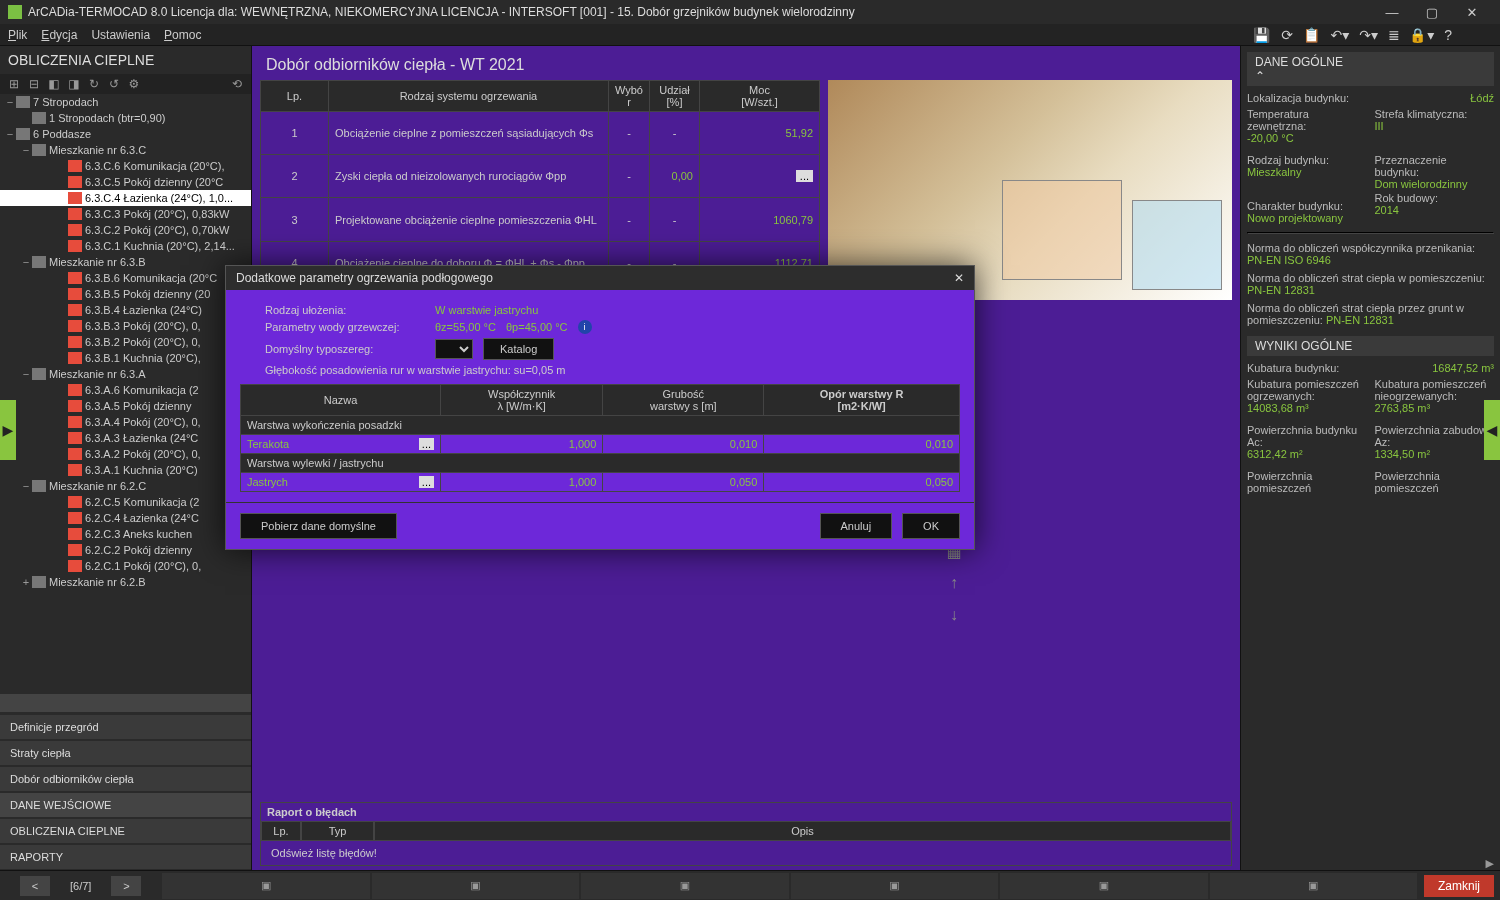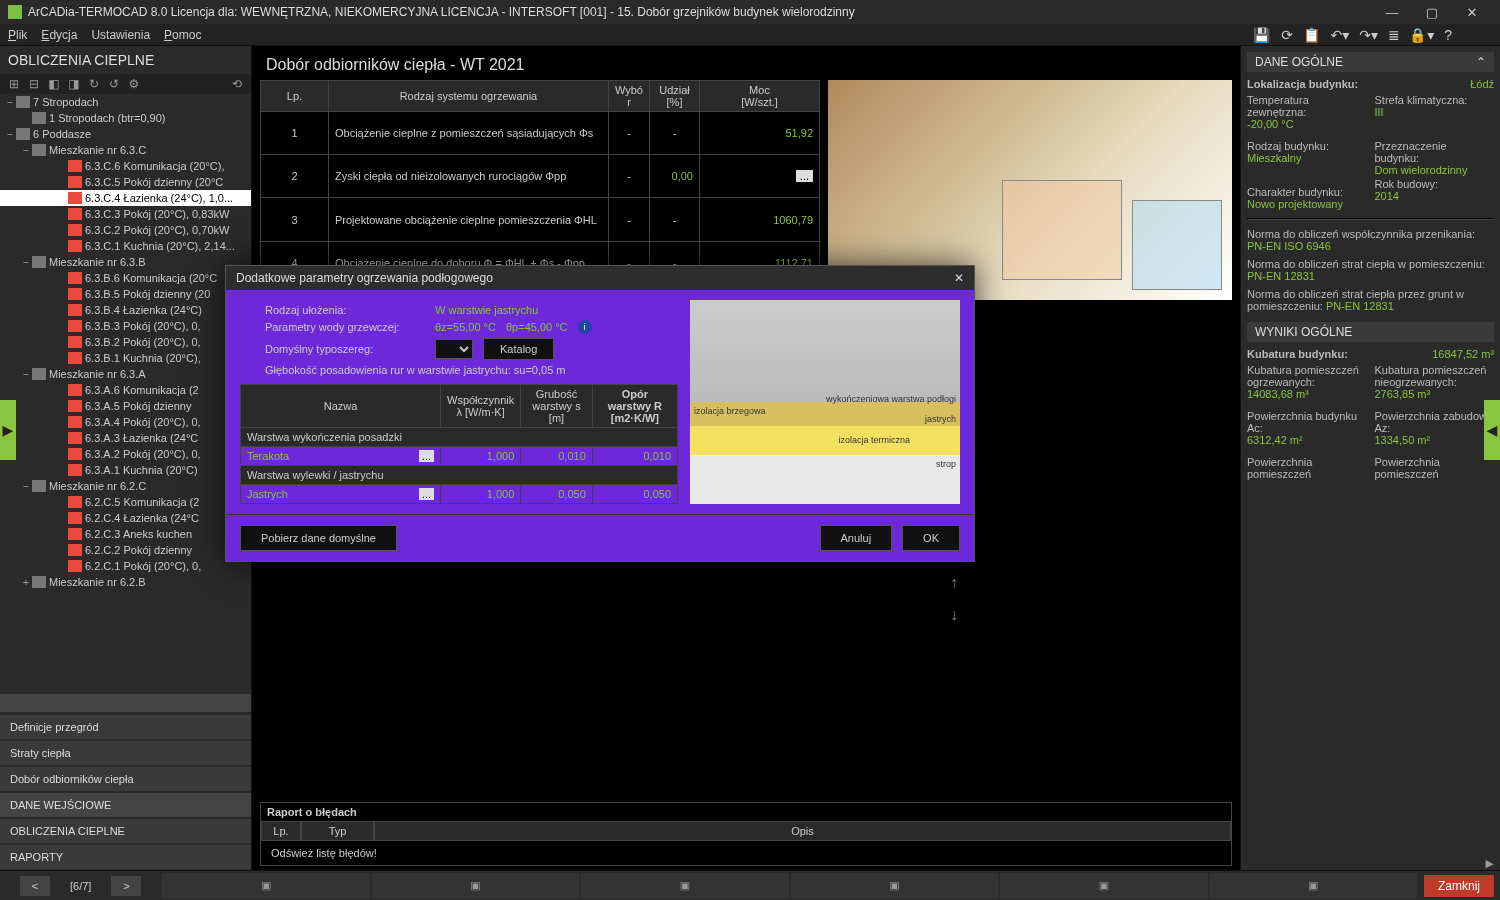--- a/index.html
+++ b/index.html
@@ -26,38 +26,38 @@
 .ic-room { background: #e74c3c; }
 .tree-row.sel { background: #fff; color: #000; }
 .indent1 { padding-left: 20px; }
 .indent2 { padding-left: 56px; }
 .energy-bar { height: 28px; padding: 4px 6px; }
 .energy-label { font-size: 10px; color: #ccc; }
 .energy-grad { height: 10px; background: linear-gradient(to right,#2ecc71,#f1c40f,#e67e22,#e74c3c); border-radius: 2px; }
 .energy-ticks { display: flex; justify-content: space-between; font-size: 8px; color: #999; }
 .nav-row { height: 24px; background: #3a3a3a; margin: 1px 0; padding: 4px 10px; color: #ddd; cursor: pointer; font-size: 11px; display: flex; align-items: center; }
 .nav-row.actv { background: #444; }
-.center-panel { flex: 1; background: #000000; display: flex; flex-direction: column; position: relative; }
+.center-panel { flex: 1; background: #4c1d95; display: flex; flex-direction: column; position: relative; }
 .center-title { font-size: 16px; color: #ddd; padding: 10px 14px 6px; }
 .center-body { flex: 1; display: flex; padding: 0 8px; gap: 8px; }
 .heat-table { border: 1px solid #444; border-collapse: collapse; font-size: 11px; flex: 0 0 560px; }
 .heat-table th, .heat-table td { border: 1px solid #444; padding: 3px 6px; text-align: center; color: #ccc; }
 .heat-table th { background: #2a2a2a; font-weight: normal; }
 .heat-table td.left { text-align: left; }
 .heat-table .val-g { color: #89c53f; text-align: right; }
 .heat-table tr.spacer td { background: #89c53f; height: 6px; padding: 0; border: none; }
 .heat-table input[type=checkbox] { accent-color: #89c53f; }
 .preview { flex: 1; background: #fff; height: 220px; display: flex; align-items: center; justify-content: center; color: #888; font-size: 10px; position: relative; overflow: hidden; }
 .preview .house { position: absolute; width: 100%; height: 100%; background: linear-gradient(135deg,#b0895a 0%, #d4c099 40%, #e8dcc0 60%, #fff 100%); }
 .preview .room1 { position: absolute; right: 10px; bottom: 10px; width: 90px; height: 90px; background: rgba(180,220,240,0.6); border: 1px solid #888; }
 .preview .room2 { position: absolute; right: 110px; bottom: 20px; width: 120px; height: 100px; background: rgba(240,200,160,0.5); border: 1px solid #888; }
 .right-panel { width: 260px; background: #2a2a2a; border-left: 1px solid #111; padding: 6px; overflow: auto; position: relative; }
-.section-head { background: #3a3a3a; color: #ddd; padding: 3px 8px; font-size: 12px; margin-bottom: 6px; display: flex; justify-content: space-between; }
+.section-head { background: #3a3a3a; color: #ddd; padding: 3px 8px; font-size: 12px; margin-bottom: 6px; display: flex; justify-content: space-between; flex-direction: column; }
 .prop-row { display: flex; margin: 4px 0; font-size: 11px; }
-.prop-row .lbl { flex: 1; color: #bbb; font-weight: bold; }
+.prop-row .lbl { flex: 1; color: #bbb; }
 .prop-row .valg { color: #89c53f; }
 .prop-grid { display: grid; grid-template-columns: 1fr 1fr; gap: 2px 8px; }
 .prop-grid .cell { font-size: 11px; }
 .prop-grid .cell .l { color: #bbb; display: block; }
 .prop-grid .cell .v { color: #89c53f; }
 .right-scroll-down { position: absolute; bottom: 0; right: 6px; color: #999; }
 .bottom-bar { height: 30px; background: #2a2a2a; display: flex; align-items: center; border-top: 1px solid #111; }
 .bottom-bar .pager { display: flex; align-items: center; gap: 20px; padding: 0 20px; }
 .bottom-bar .pg-btn { width: 30px; height: 20px; background: #444; color: #ccc; display: flex; align-items: center; justify-content: center; cursor: pointer; }
 .bottom-bar .tabs { flex: 1; display: flex; }
@@ -501,31 +501,20 @@
             </tr>
           <tr>
               <td class="catg"><span>Jastrych</span> <span style="float:right;background:#ddd;color:#000;padding:0 3px">...</span></td>
               <td class="vg">1,000</td>
               <td class="vg">0,050</td>
               <td class="vg">0,050</td>
             </tr>
         </tbody>
       </table>
     </div>
-    <div class="modal-img">
-      <div class="layer l1"></div>
-        <div class="layer l2"></div>
-        <div class="layer l3"></div>
-        <div class="layer l4"></div>
-      <span class="lbl" style="right:4px;top:46%">wykończeniowa warstwa podłogi</span>
-      <span class="lbl" style="left:4px;top:52%">izolacja brzegowa</span>
-      <span class="lbl" style="right:4px;top:56%">jastrych</span>
-      <span class="lbl" style="right:50px;top:66%">izolacja termiczna</span>
-      <span class="lbl" style="right:4px;top:78%">strop</span>
-    </div>
   </div>
   <div class="modal-buttons">
     <button>Pobierz dane domyślne</button>
     <div class="rgrp">
       <button>Anuluj</button>
       <button>OK</button>
     </div>
   </div>
 </div>
 

